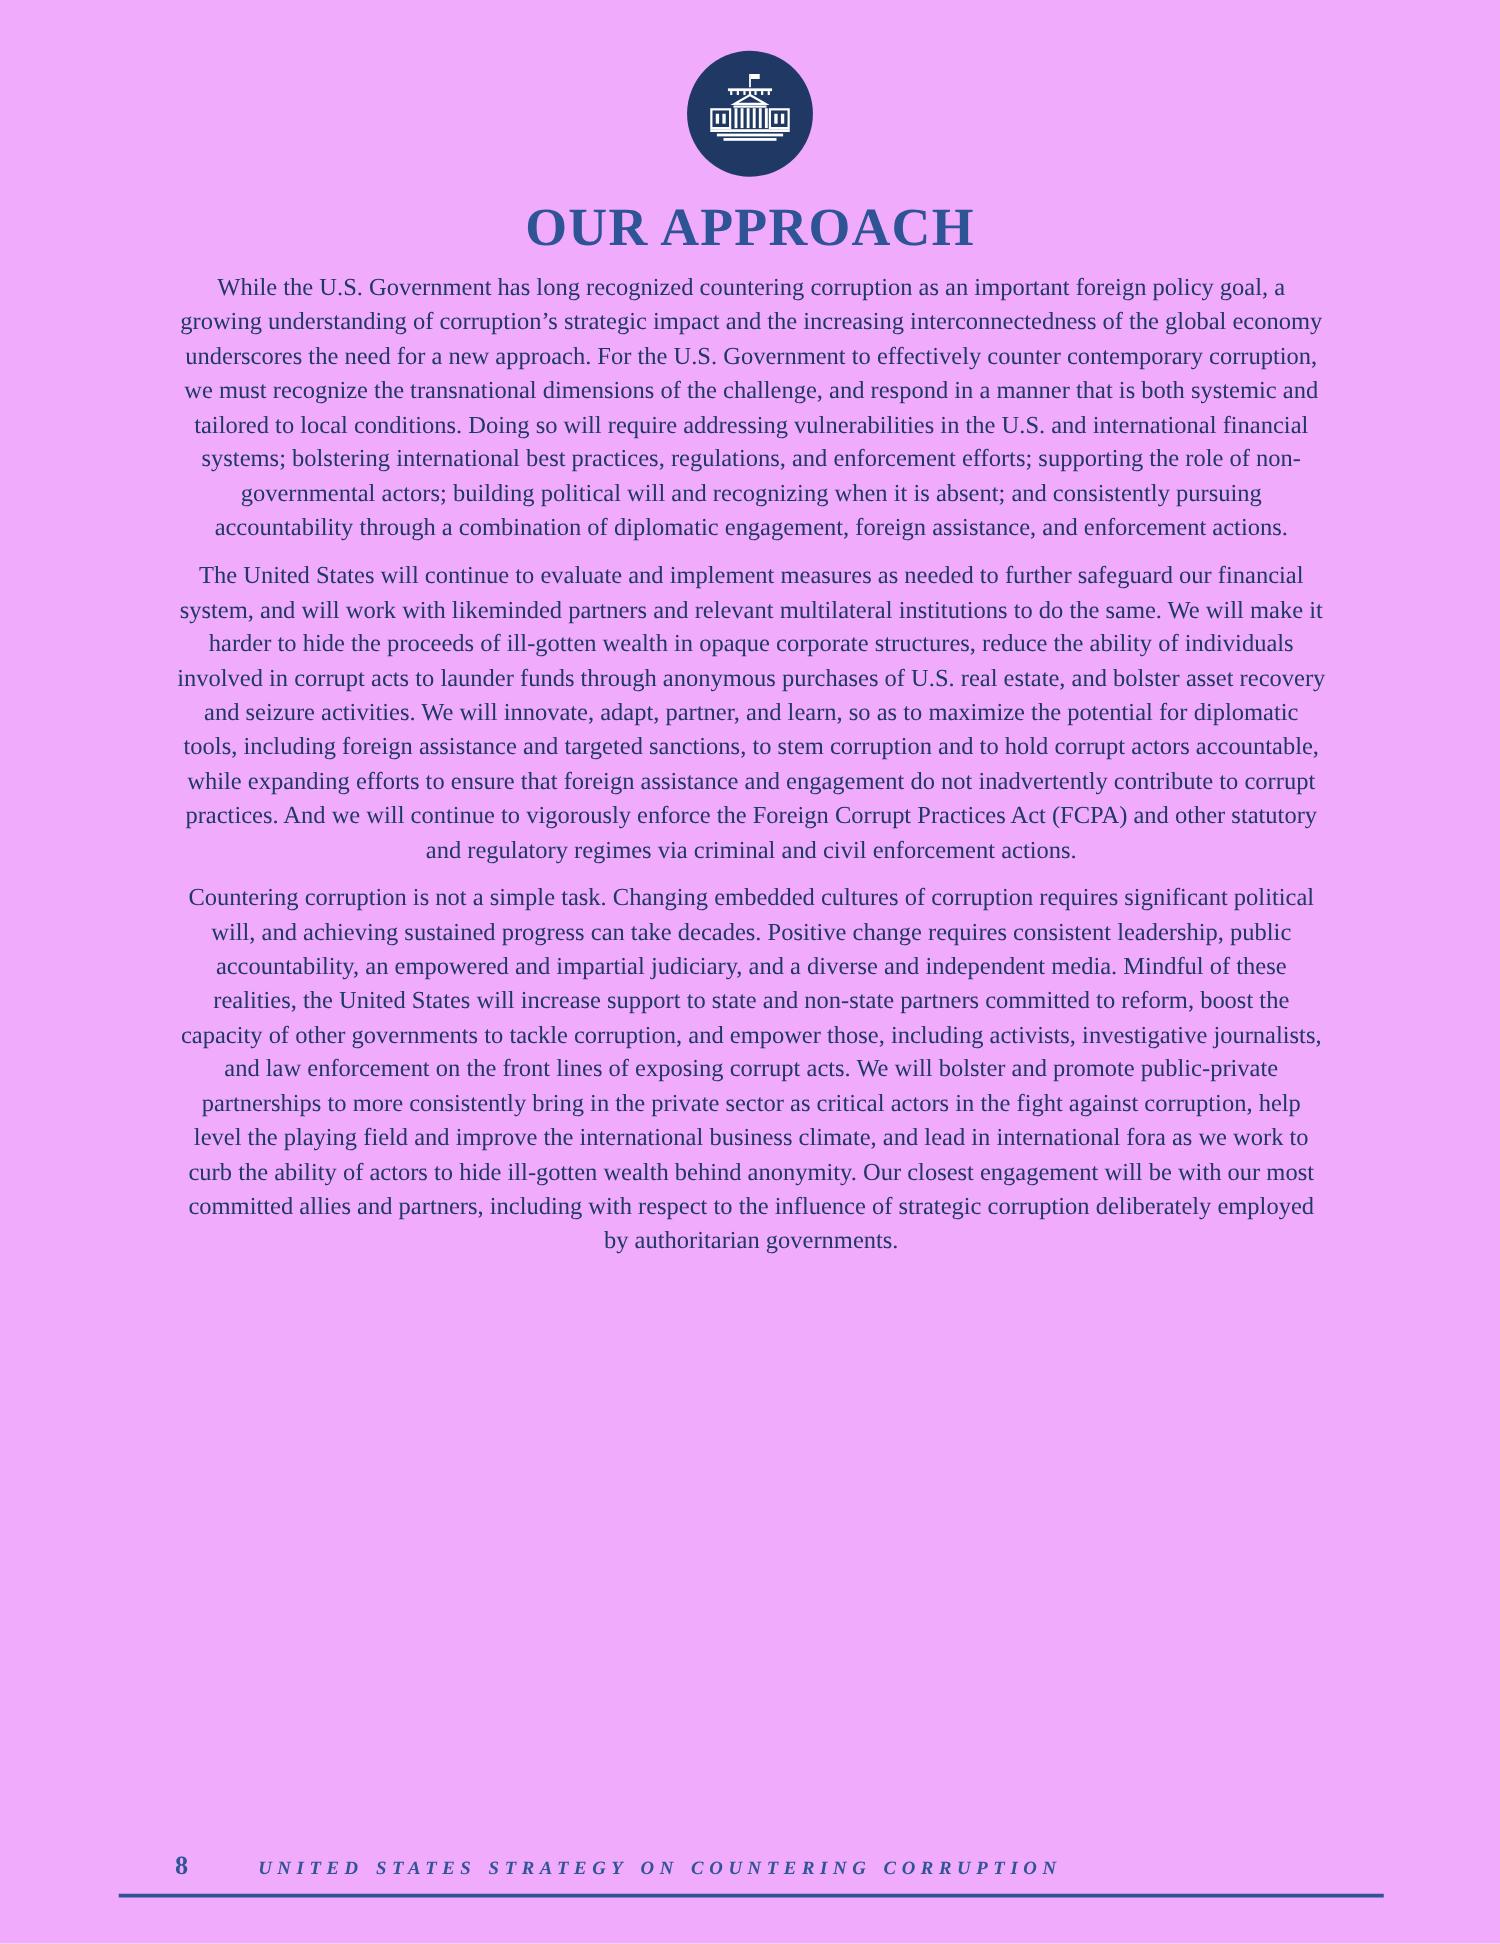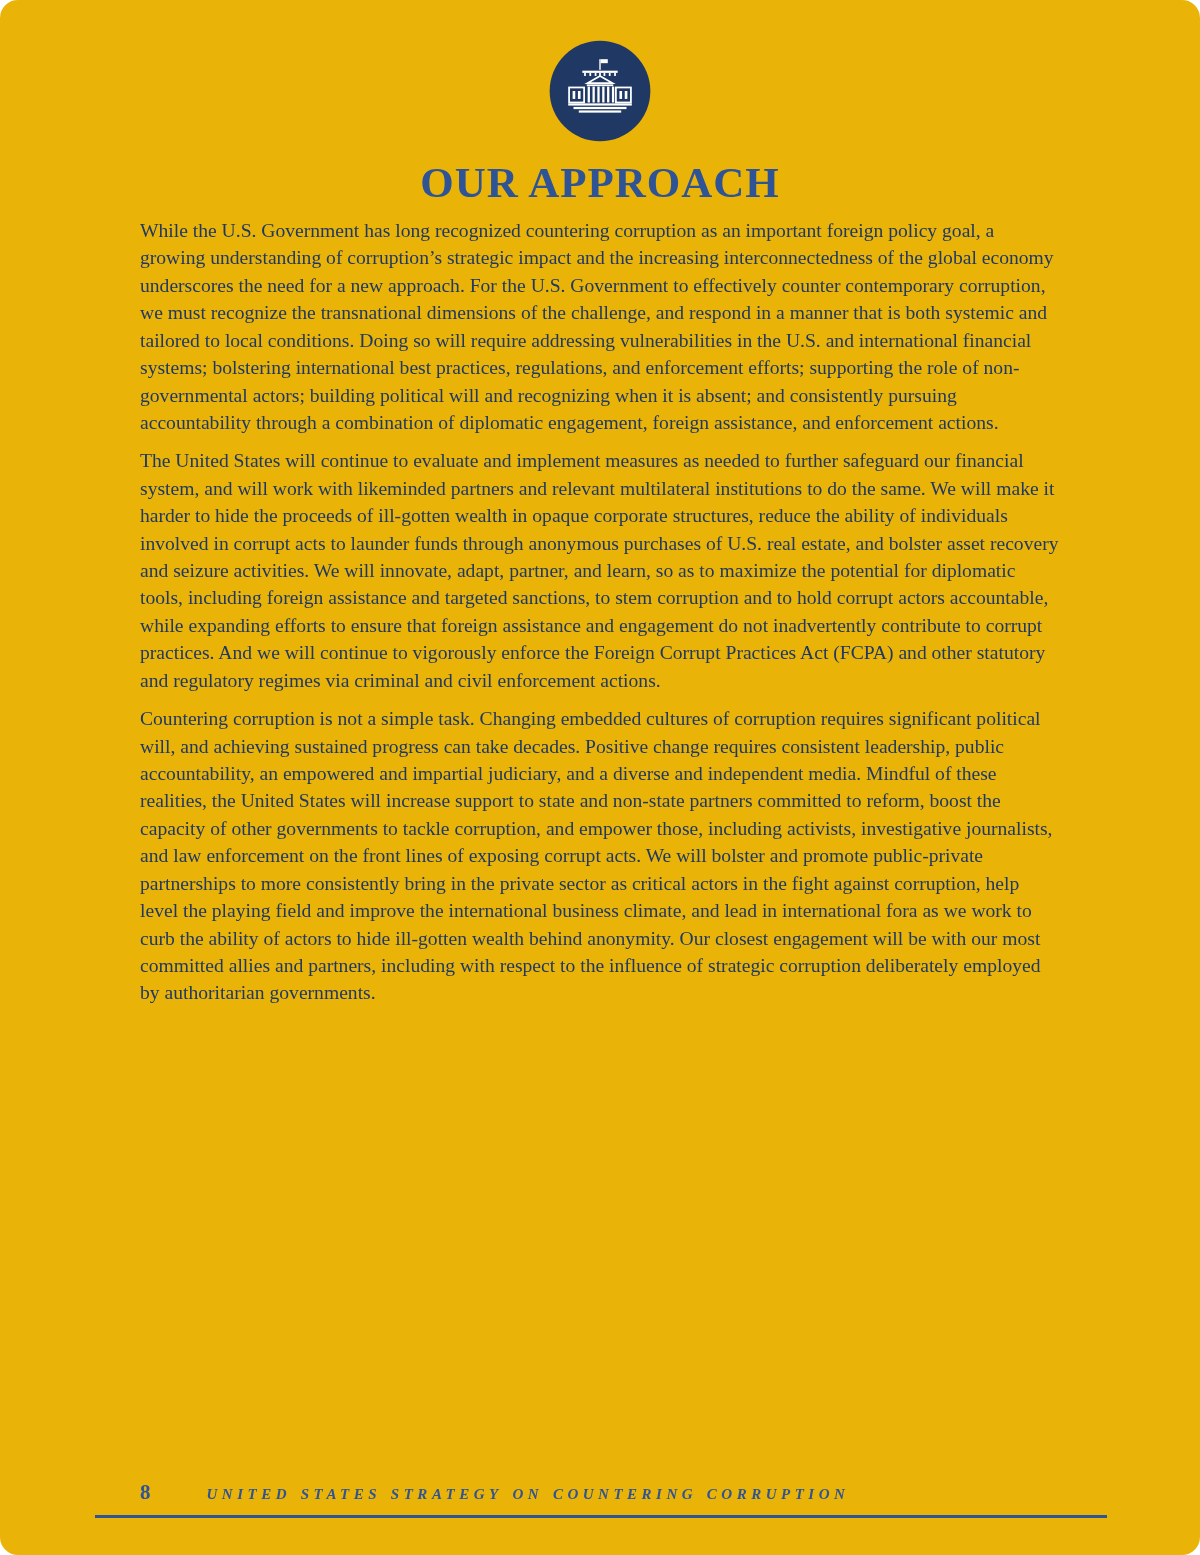--- a/index.html
+++ b/index.html
@@ -9,22 +9,21 @@
   }
   body {
     width: 1200px;
     height: 1555px;
     position: relative;
     font-family: "Liberation Serif", "DejaVu Serif", serif;
   }
   .page {
     position: absolute;
     inset: 0;
-    background: #eab308;
-    border-radius: 18px;
+    background: #f0abfc;
   }
   .logo-wrap {
     width: 106px;
     height: 106px;
     margin: 38px auto 0 auto;
   }
   .logo-wrap svg {
     display: block;
     width: 106px;
     height: 106px;
@@ -36,21 +35,21 @@
     font-weight: bold;
     letter-spacing: 1px;
     color: #2F5496;
   }
   .body-text {
     width: 922px;
     margin: 0 auto 0 140px;
     color: #1F3864;
     font-size: 19.6px;
     line-height: 1.4;
-    text-align: left;
+    text-align: center;
   }
   .body-text p {
     margin: 0 0 11px 0;
   }
   .footer {
     position: absolute;
     left: 140px;
     top: 1480px;
     width: 922px;
     color: #2F5496;

